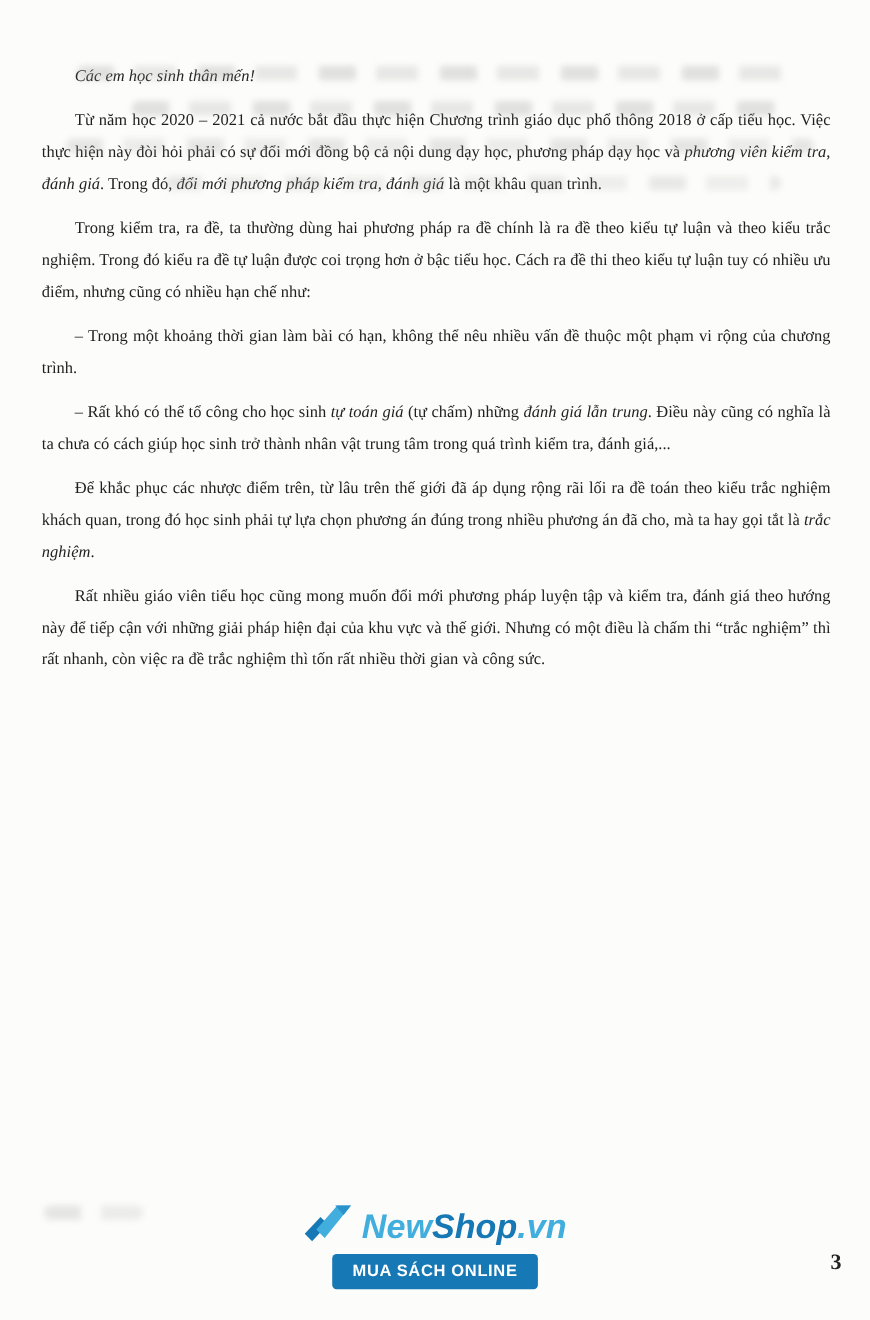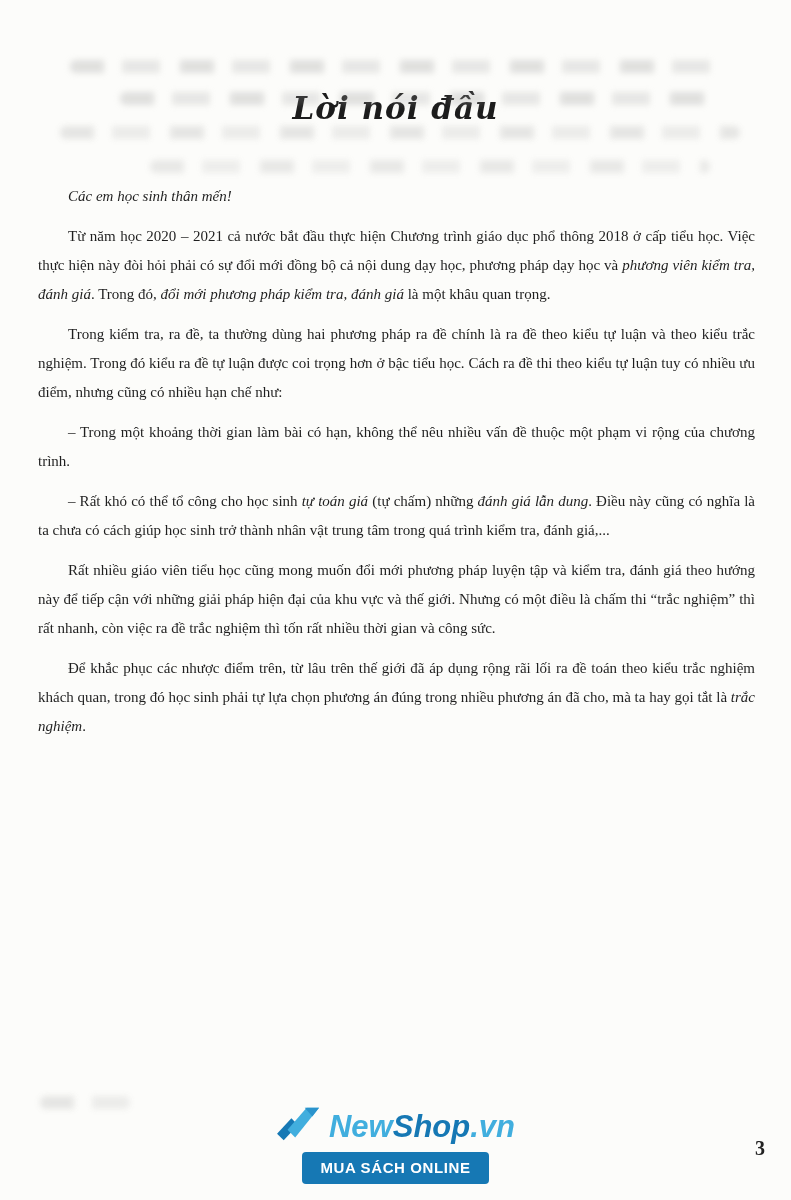--- a/index.html
+++ b/index.html
@@ -47,21 +47,21 @@
   }
   .content p {
     margin: 0 0 11px 0;
     text-indent: 30px;
     text-align: justify;
   }
   .content p.salutation { font-style: italic; }
   .content em { font-style: italic; }
 
   .footer {
-    position: absolute; left: 0; right: 0; bottom: 16px;
+    position: absolute; left: 0; right: 0; bottom: 28px;
     display: flex; flex-direction: column; align-items: center;
     pointer-events: none;
   }
   .logo-row { display: flex; align-items: center; gap: 7px; }
   .logo-arrow { width: 46px; height: 42px; }
   .logo-text {
     font-family: "Liberation Sans", sans-serif;
     font-style: italic; font-weight: 700;
     font-size: 31px; line-height: 1;
   }
@@ -87,30 +87,29 @@
 <body>
 
 <div class="page">
 
   <div class="bleed b1"></div>
   <div class="bleed b2"></div>
   <div class="bleed b3"></div>
   <div class="bleed b4"></div>
   <div class="bleed b5"></div>
 
-  <h1 class="title">Lời nói đầu</h1>
 
   <div class="content">
       <p class="salutation"><em>Các em học sinh thân mến!</em></p>
-      <p class="body"><span>Từ năm học 2020 – 2021 cả nước bắt đầu thực hiện Chương trình giáo dục phổ thông 2018 ở cấp tiểu học. Việc thực hiện này đòi hỏi phải có sự đổi mới đồng bộ cả nội dung dạy học, phương pháp dạy học và </span><em>phương viên kiểm tra, đánh giá</em><span>. Trong đó, </span><em>đổi mới phương pháp kiểm tra, đánh giá</em><span> là một khâu quan trọng.</span></p>
+      <p class="body"><span>Từ năm học 2020 – 2021 cả nước bắt đầu thực hiện Chương trình giáo dục phổ thông 2018 ở cấp tiểu học. Việc thực hiện này đòi hỏi phải có sự đổi mới đồng bộ cả nội dung dạy học, phương pháp dạy học và </span><em>phương viên kiểm tra, đánh giá</em><span>. Trong đó, </span><em>đổi mới phương pháp kiểm tra, đánh giá</em><span> là một khâu quan trình.</span></p>
       <p class="body"><span>Trong kiểm tra, ra đề, ta thường dùng hai phương pháp ra đề chính là ra đề theo kiểu tự luận và theo kiểu trắc nghiệm. Trong đó kiểu ra đề tự luận được coi trọng hơn ở bậc tiểu học. Cách ra đề thi theo kiểu tự luận tuy có nhiều ưu điểm, nhưng cũng có nhiều hạn chế như:</span></p>
       <p class="dash-item"><span>– Trong một khoảng thời gian làm bài có hạn, không thể nêu nhiều vấn đề thuộc một phạm vi rộng của chương trình.</span></p>
-      <p class="dash-item"><span>– Rất khó có thể tổ công cho học sinh </span><em>tự toán giá</em><span> (tự chấm) những </span><em>đánh giá lẫn dung</em><span>. Điều này cũng có nghĩa là ta chưa có cách giúp học sinh trở thành nhân vật trung tâm trong quá trình kiểm tra, đánh giá,...</span></p>
+      <p class="dash-item"><span>– Rất khó có thể tổ công cho học sinh </span><em>tự toán giá</em><span> (tự chấm) những </span><em>đánh giá lẫn trung</em><span>. Điều này cũng có nghĩa là ta chưa có cách giúp học sinh trở thành nhân vật trung tâm trong quá trình kiểm tra, đánh giá,...</span></p>
+      <p class="body"><span>Để khắc phục các nhược điểm trên, từ lâu trên thế giới đã áp dụng rộng rãi lối ra đề toán theo kiểu trắc nghiệm khách quan, trong đó học sinh phải tự lựa chọn phương án đúng trong nhiều phương án đã cho, mà ta hay gọi tắt là </span><em>trắc nghiệm</em><span>.</span></p>
       <p class="body"><span>Rất nhiều giáo viên tiểu học cũng mong muốn đổi mới phương pháp luyện tập và kiểm tra, đánh giá theo hướng này để tiếp cận với những giải pháp hiện đại của khu vực và thế giới. Nhưng có một điều là chấm thi “trắc nghiệm” thì rất nhanh, còn việc ra đề trắc nghiệm thì tốn rất nhiều thời gian và công sức.</span></p>
-      <p class="body"><span>Để khắc phục các nhược điểm trên, từ lâu trên thế giới đã áp dụng rộng rãi lối ra đề toán theo kiểu trắc nghiệm khách quan, trong đó học sinh phải tự lựa chọn phương án đúng trong nhiều phương án đã cho, mà ta hay gọi tắt là </span><em>trắc nghiệm</em><span>.</span></p>
     </div>
 
   <div class="footer">
     <div class="logo-row">
       <svg class="logo-arrow" viewBox="0 0 48 44" aria-hidden="true">
         <polygon points="1,30 16,14 23,21 8,37" fill="#1678b4"></polygon>
         <polygon points="12,26 32,3 45,3 20,34" fill="#41aede"></polygon>
         <polygon points="30,3 45,3 38,12" fill="#2a93cc"></polygon>
       </svg>
       <div class="logo-text"><span class="lnew">New</span><span class="lshop">Shop</span><span class="lvn">.vn</span></div>

